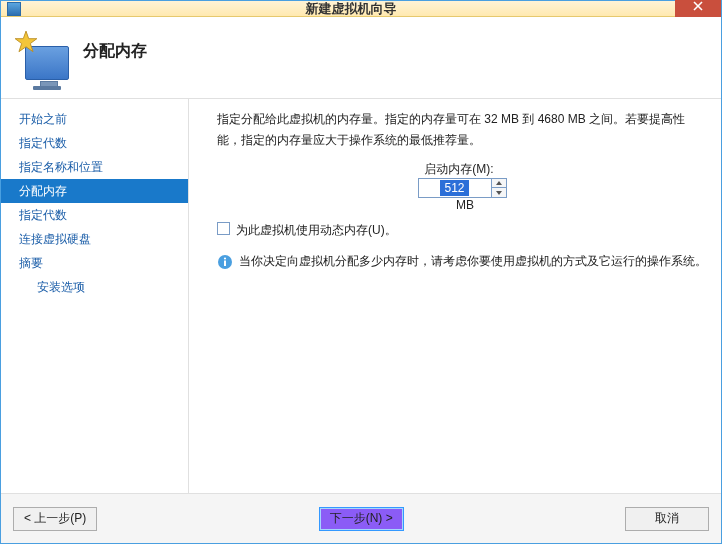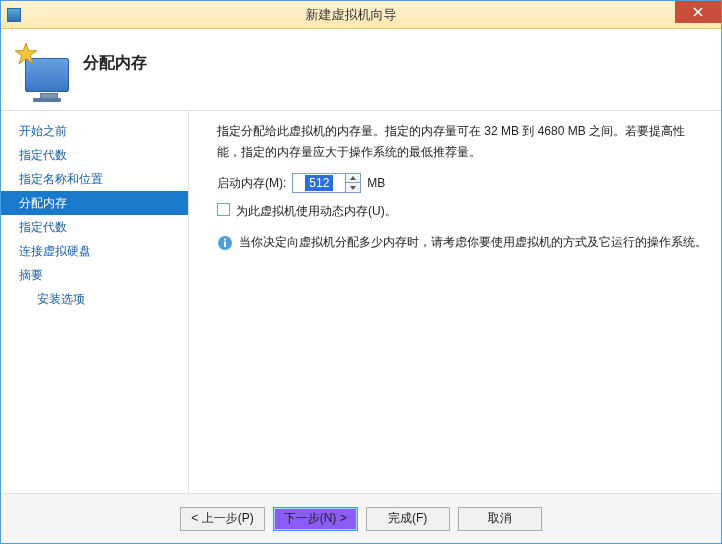--- a/index.html
+++ b/index.html
@@ -10,26 +10,27 @@
     background: #fff;
   }
   .window {
     width: 722px; height: 544px;
     border: 1px solid #4a9fe0;
     display: flex; flex-direction: column;
     background: #fff;
     position: relative;
   }
   .titlebar {
-    height: 28px;
+    height: 16px;
     background: linear-gradient(#fff3d6, #ffe9b0);
     border-bottom: 1px solid #e6c96e;
     display: flex; align-items: center;
     position: relative;
     color: #333;
+    font-weight: bold;
   }
   .titlebar .app-icon {
     width: 14px; height: 14px;
     margin: 0 6px;
     background: linear-gradient(#5aa5e0,#2d6fb0);
     border: 1px solid #2a6aa8;
   }
   .titlebar .title {
     flex: 1;
     text-align: center;
@@ -124,27 +125,28 @@
     color: #222;
     position: relative;
   }
   .desc {
     line-height: 21px;
     margin-bottom: 10px;
   }
   .row {
     display: flex; align-items: center;
     margin-bottom: 10px;
+    flex-direction: column;
   }
   .row .lbl { margin-right: 6px; }
   .spin {
     display:flex; align-items:center;
   }
   .spin .spin-val {
-    width:54px; height:20px;
+    width:74px; height:20px;
     border:1px solid #7a9cc6;
     display:flex; align-items:center; justify-content:center;
     position:relative;
     background:#fff;
   }
   .spin .spin-val span {
     display:inline-block;
     background:#2b6fd8; color:#fff;
     padding:0 4px; line-height:16px;
   }
@@ -174,21 +176,21 @@
   .info-row { display:flex; align-items:flex-start; }
   .info-icon {
     width:16px; height:16px;
     margin-right:6px; flex-shrink:0;
     margin-top:1px;
   }
   .footer {
     height: 50px;
     border-top: 1px solid #e0e0e0;
     background: #f5f5f5;
-    display:flex; align-items:center; justify-content:center;
+    display:flex; align-items:center; justify-content:space-between;
     padding: 0 12px;
     gap: 8px;
   }
   .btn {
     min-width: 84px; height: 24px;
     border: 1px solid #adadad;
     background: #f0f0f0;
     display:flex; align-items:center; justify-content:center;
     cursor:pointer;
     color:#222;
@@ -278,17 +280,16 @@
         </svg>
         <span>当你决定向虚拟机分配多少内存时，请考虑你要使用虚拟机的方式及它运行的操作系统。</span>
       </div>
     </div>
 
   </div>
 
   <div class="footer">
     <div class="btn">&lt; 上一步(P)</div>
     <div class="btn highlight">下一步(N) &gt;</div>
-    <div class="btn">完成(F)</div>
     <div class="btn">取消</div>
   </div>
 
 </div>
 
 </body></html>

